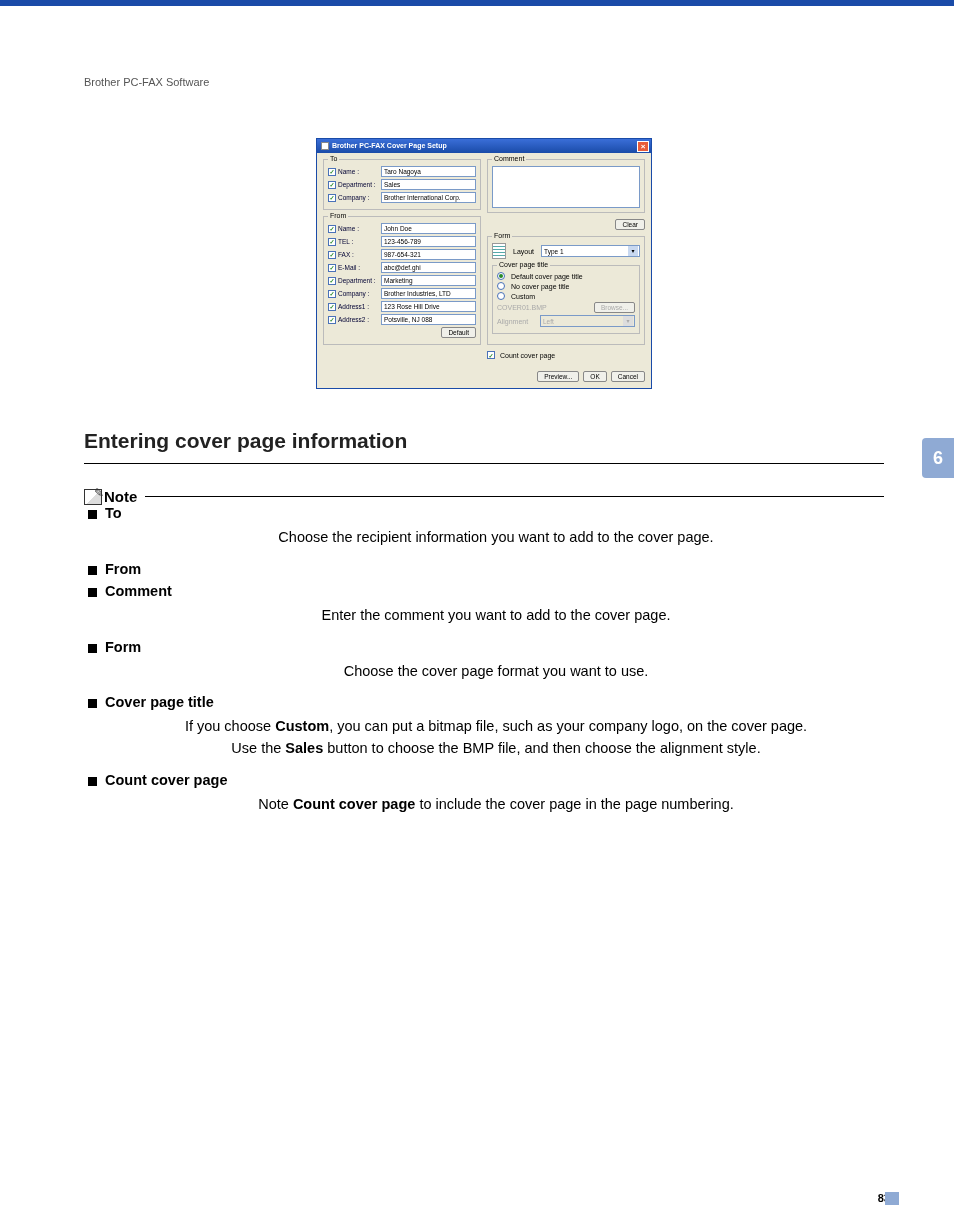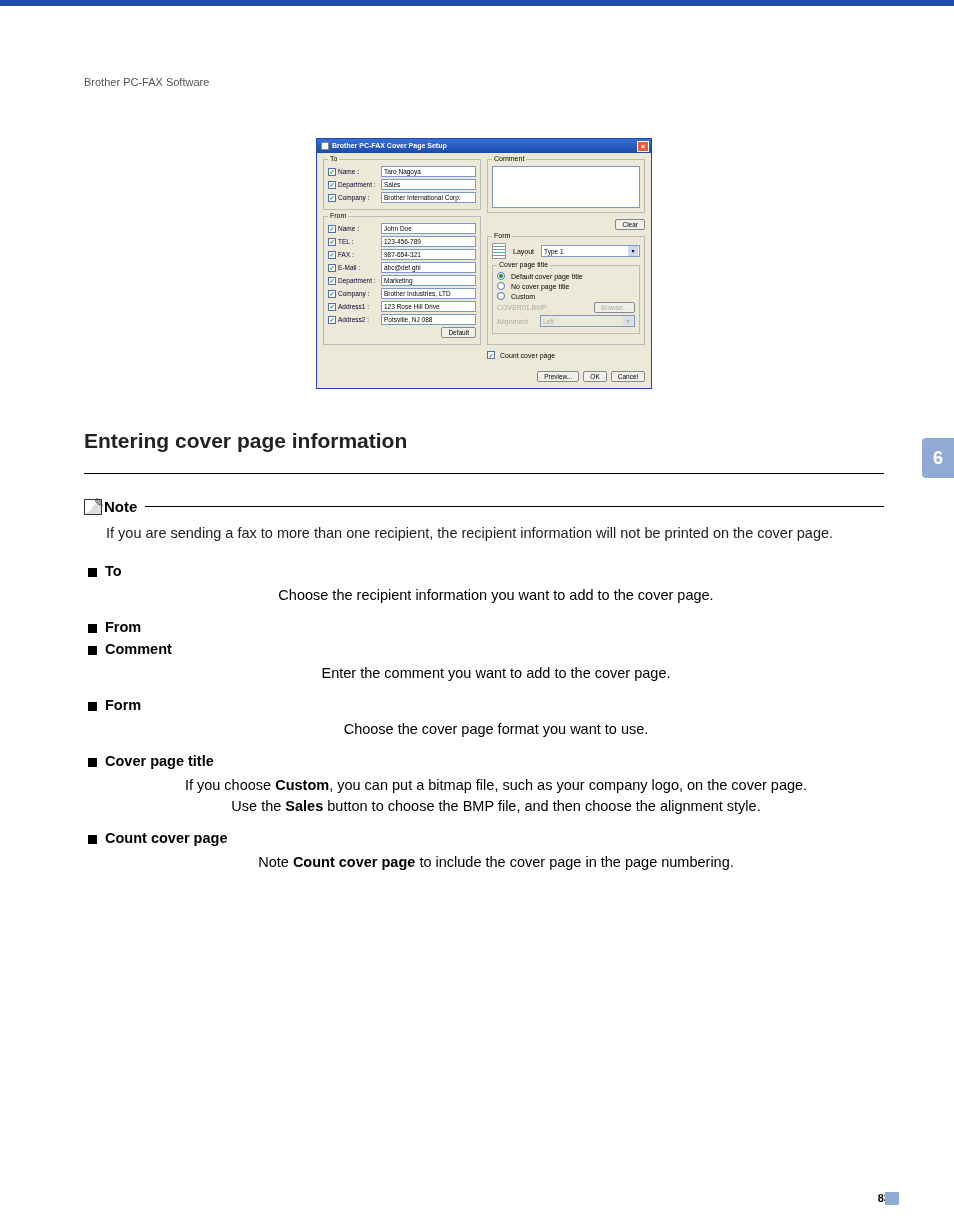--- a/index.html
+++ b/index.html
@@ -167,21 +167,21 @@
     font-weight: bold;
     display: flex;
     align-items: center;
     justify-content: center;
     border-radius: 4px 0 0 4px;
   }
   h2.section {
     font-size: 21px;
     font-weight: bold;
     color: #222;
-    padding-bottom: 20px;
+    padding-bottom: 10px;
     margin-bottom: 24px;
     border-bottom: 1px solid #000;
   }
   .note-head {
     display: flex;
     align-items: center;
     gap: 2px;
   }
   .note-icon {
     width: 18px; height: 16px; display:inline-block;
@@ -385,21 +385,20 @@
     </div>
   </div>
 
   <h2 class="section">Entering cover page information</h2>
 
   <div class="note-head">
     <span class="note-icon"></span>
     <span class="note-label">Note</span>
     <span class="note-line"></span>
   </div>
-  <p class="note-text">If you are sending a fax to more than one recipient, the recipient information will not be printed on the cover page.</p>
 
   <ul class="items">
     <li>
       <div class="bullet-row">
           <span class="sq"></span>
           <span class="item-title">To</span>
         </div>
       <div class="item-body">Choose the recipient information you want to add to the cover page.</div>
     </li>
     <li>

